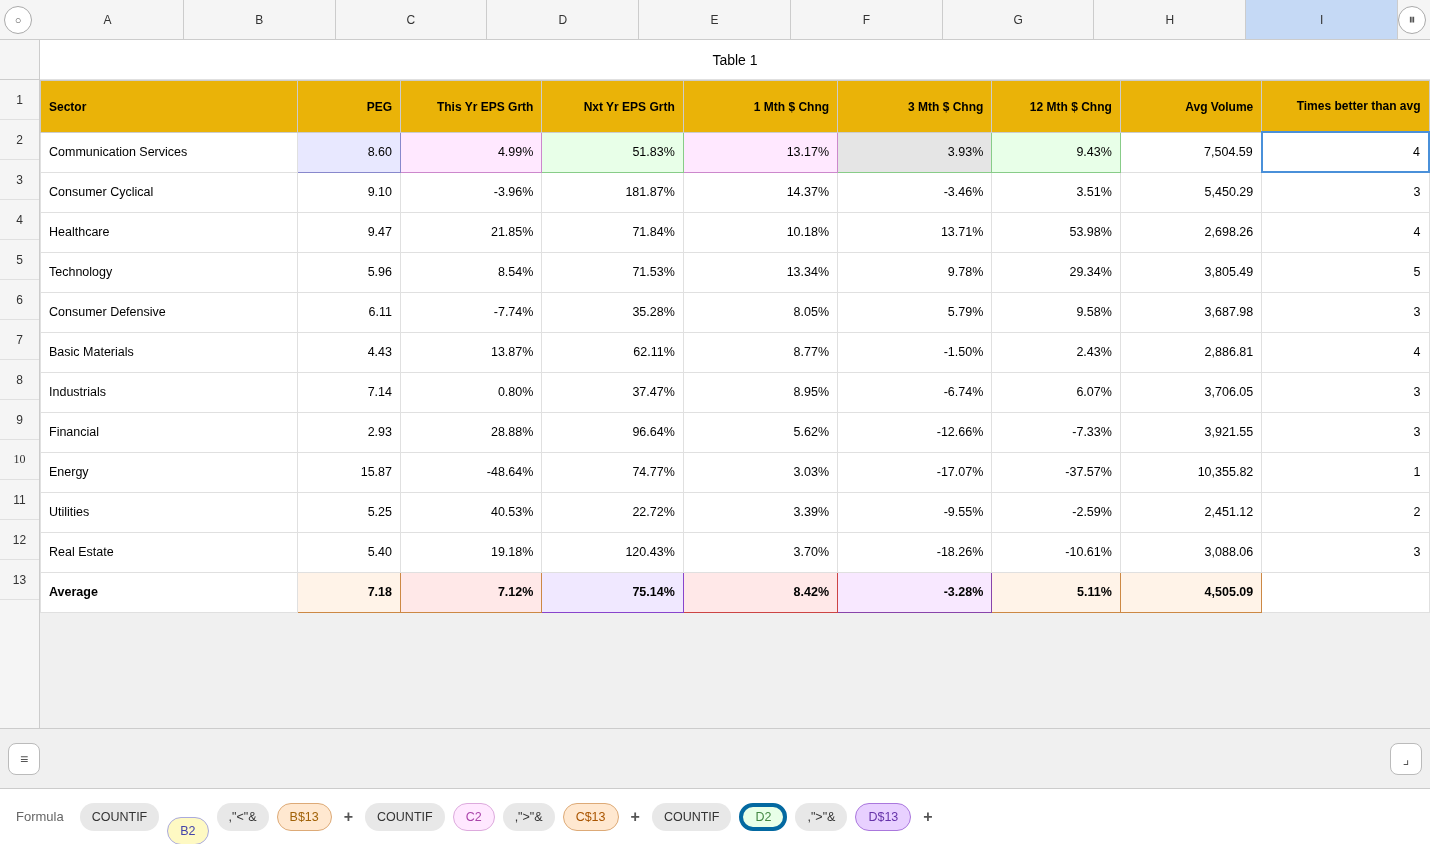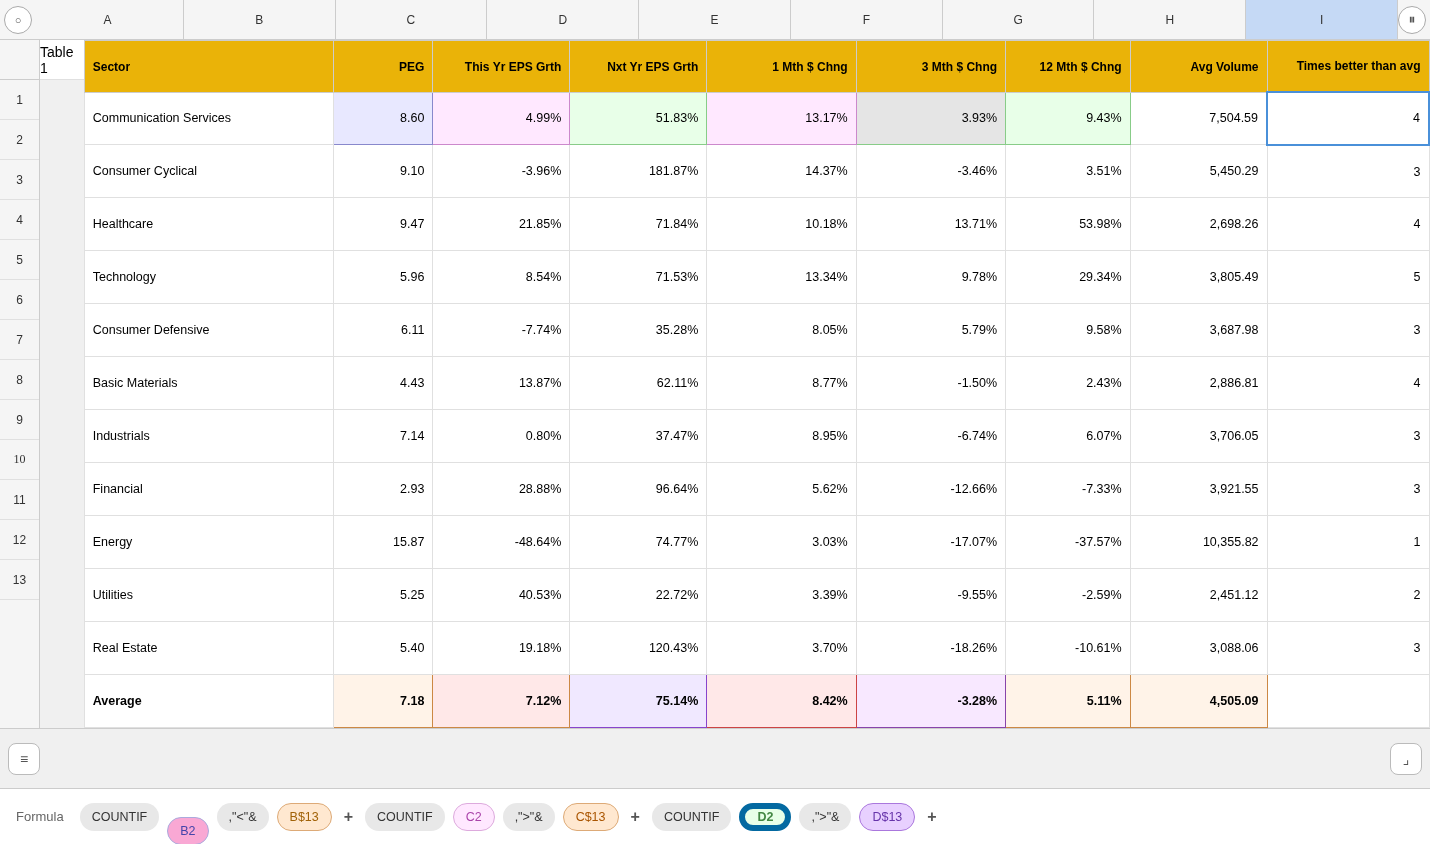--- a/index.html
+++ b/index.html
@@ -78,20 +78,21 @@
       color: #333;
       border-bottom: 1px solid #e0e0e0;
       flex-shrink: 0;
     }
 
     
     .table-area {
       flex: 1;
       overflow: hidden;
       display: flex;
+      flex-direction: column;
     }
 
     .table-title-row {
       height: 40px;
       display: flex;
       align-items: center;
       justify-content: center;
       background: white;
       border-bottom: 1px solid #e0e0e0;
       font-size: 14px;
@@ -220,25 +221,25 @@
       align-items: center;
       justify-content: center;
       height: 28px;
       padding: 0 12px;
       border-radius: 14px;
       font-size: 12.5px;
       font-weight: 500;
       flex-shrink: 0;
     }
     .pill-func { background: #e8e8e8; color: #333; }
-    .pill-b2 { background: #f9a8d4; color: #4444aa; border: 1px solid #aaaadd; margin-top: 28px; }
+    .pill-b2 { background: #fef9c3; color: #4444aa; border: 1px solid #aaaadd; margin-top: 28px; }
     .pill-b13 { background: #ffe8d0; color: #a16207; border: 1px solid #ddaa77; }
     .pill-c2 { background: #ffe8ff; color: #aa44aa; border: 1px solid #ddaadd; }
     .pill-c13 { background: #ffe8d0; color: #aa5500; border: 1px solid #ddaa77; }
-    .pill-d2 { background: #e8ffe8; color: #448844; border: 6px solid #0369a1; font-weight: bold; }
+    .pill-d2 { background: #e8ffe8; color: #448844; border: 4px solid #0369a1; }
     .pill-d13 { background: #e8d0ff; color: #6633aa; border: 1px solid #aa77dd; }
     .formula-plus { font-size: 16px; color: #555; font-weight: 600; flex-shrink: 0; margin: 0 4px; }
   </style>
 </head>
 <body>
 
 <div class="col-header-bar">
   <div class="circle-btn">○</div>
   <div class="col-headers">
     <div class="col-header-cell col-sector">A</div>

